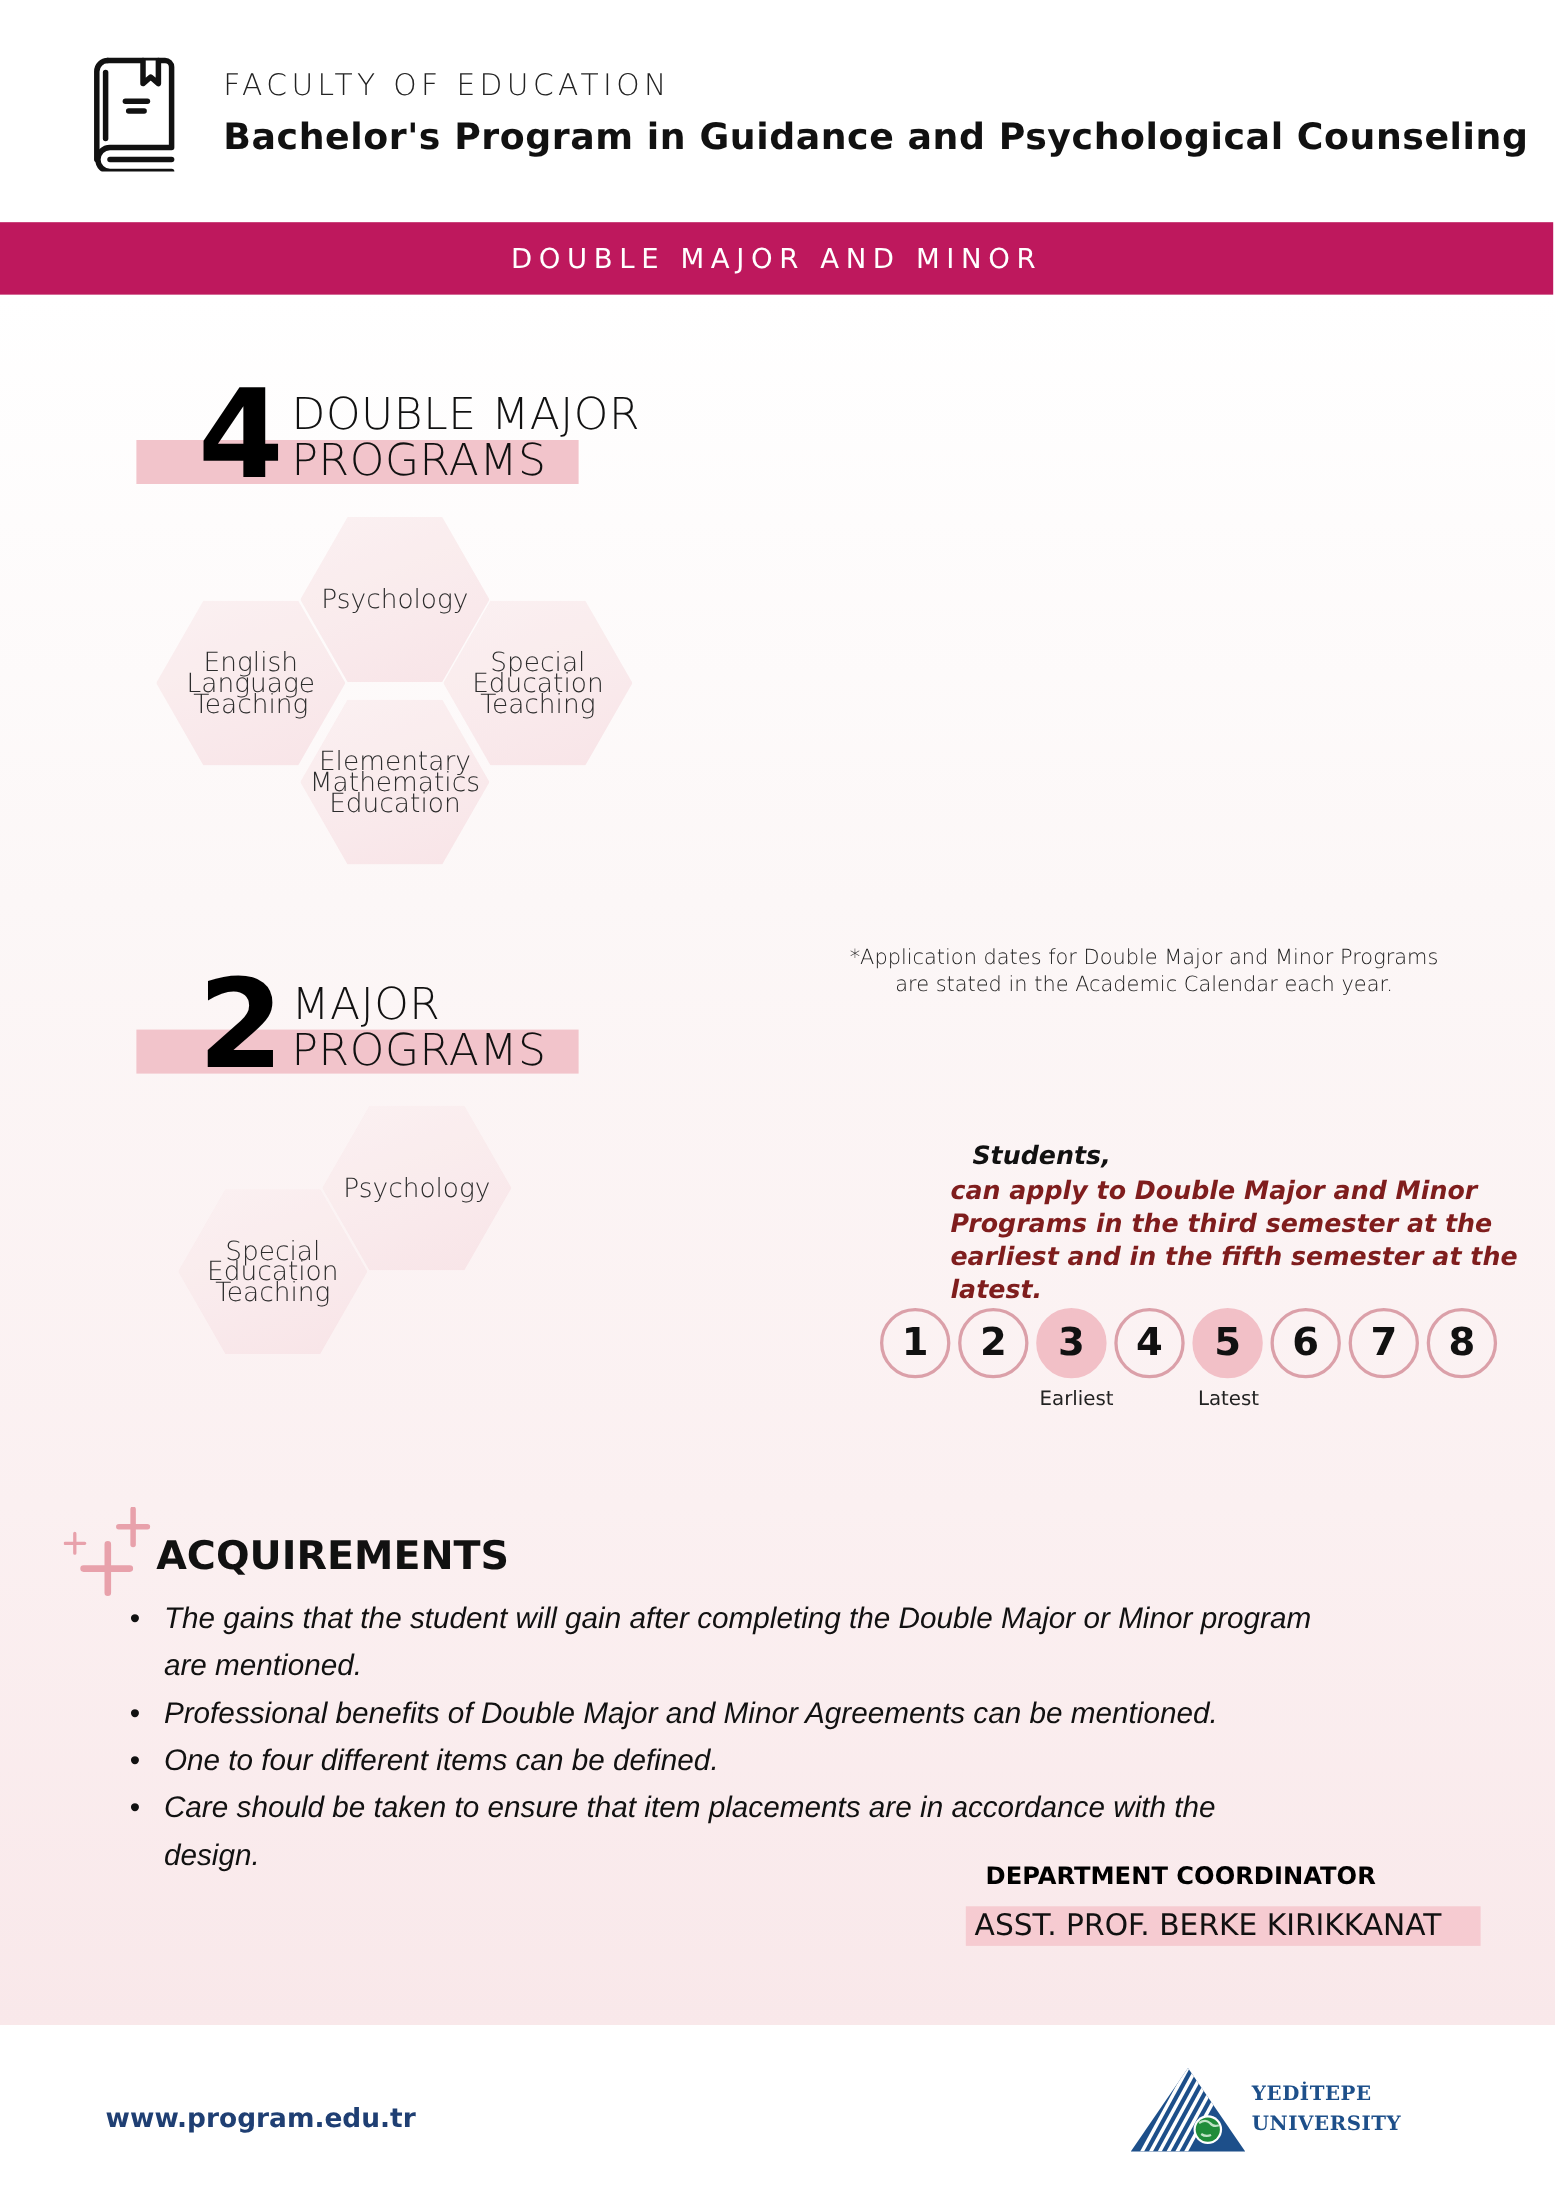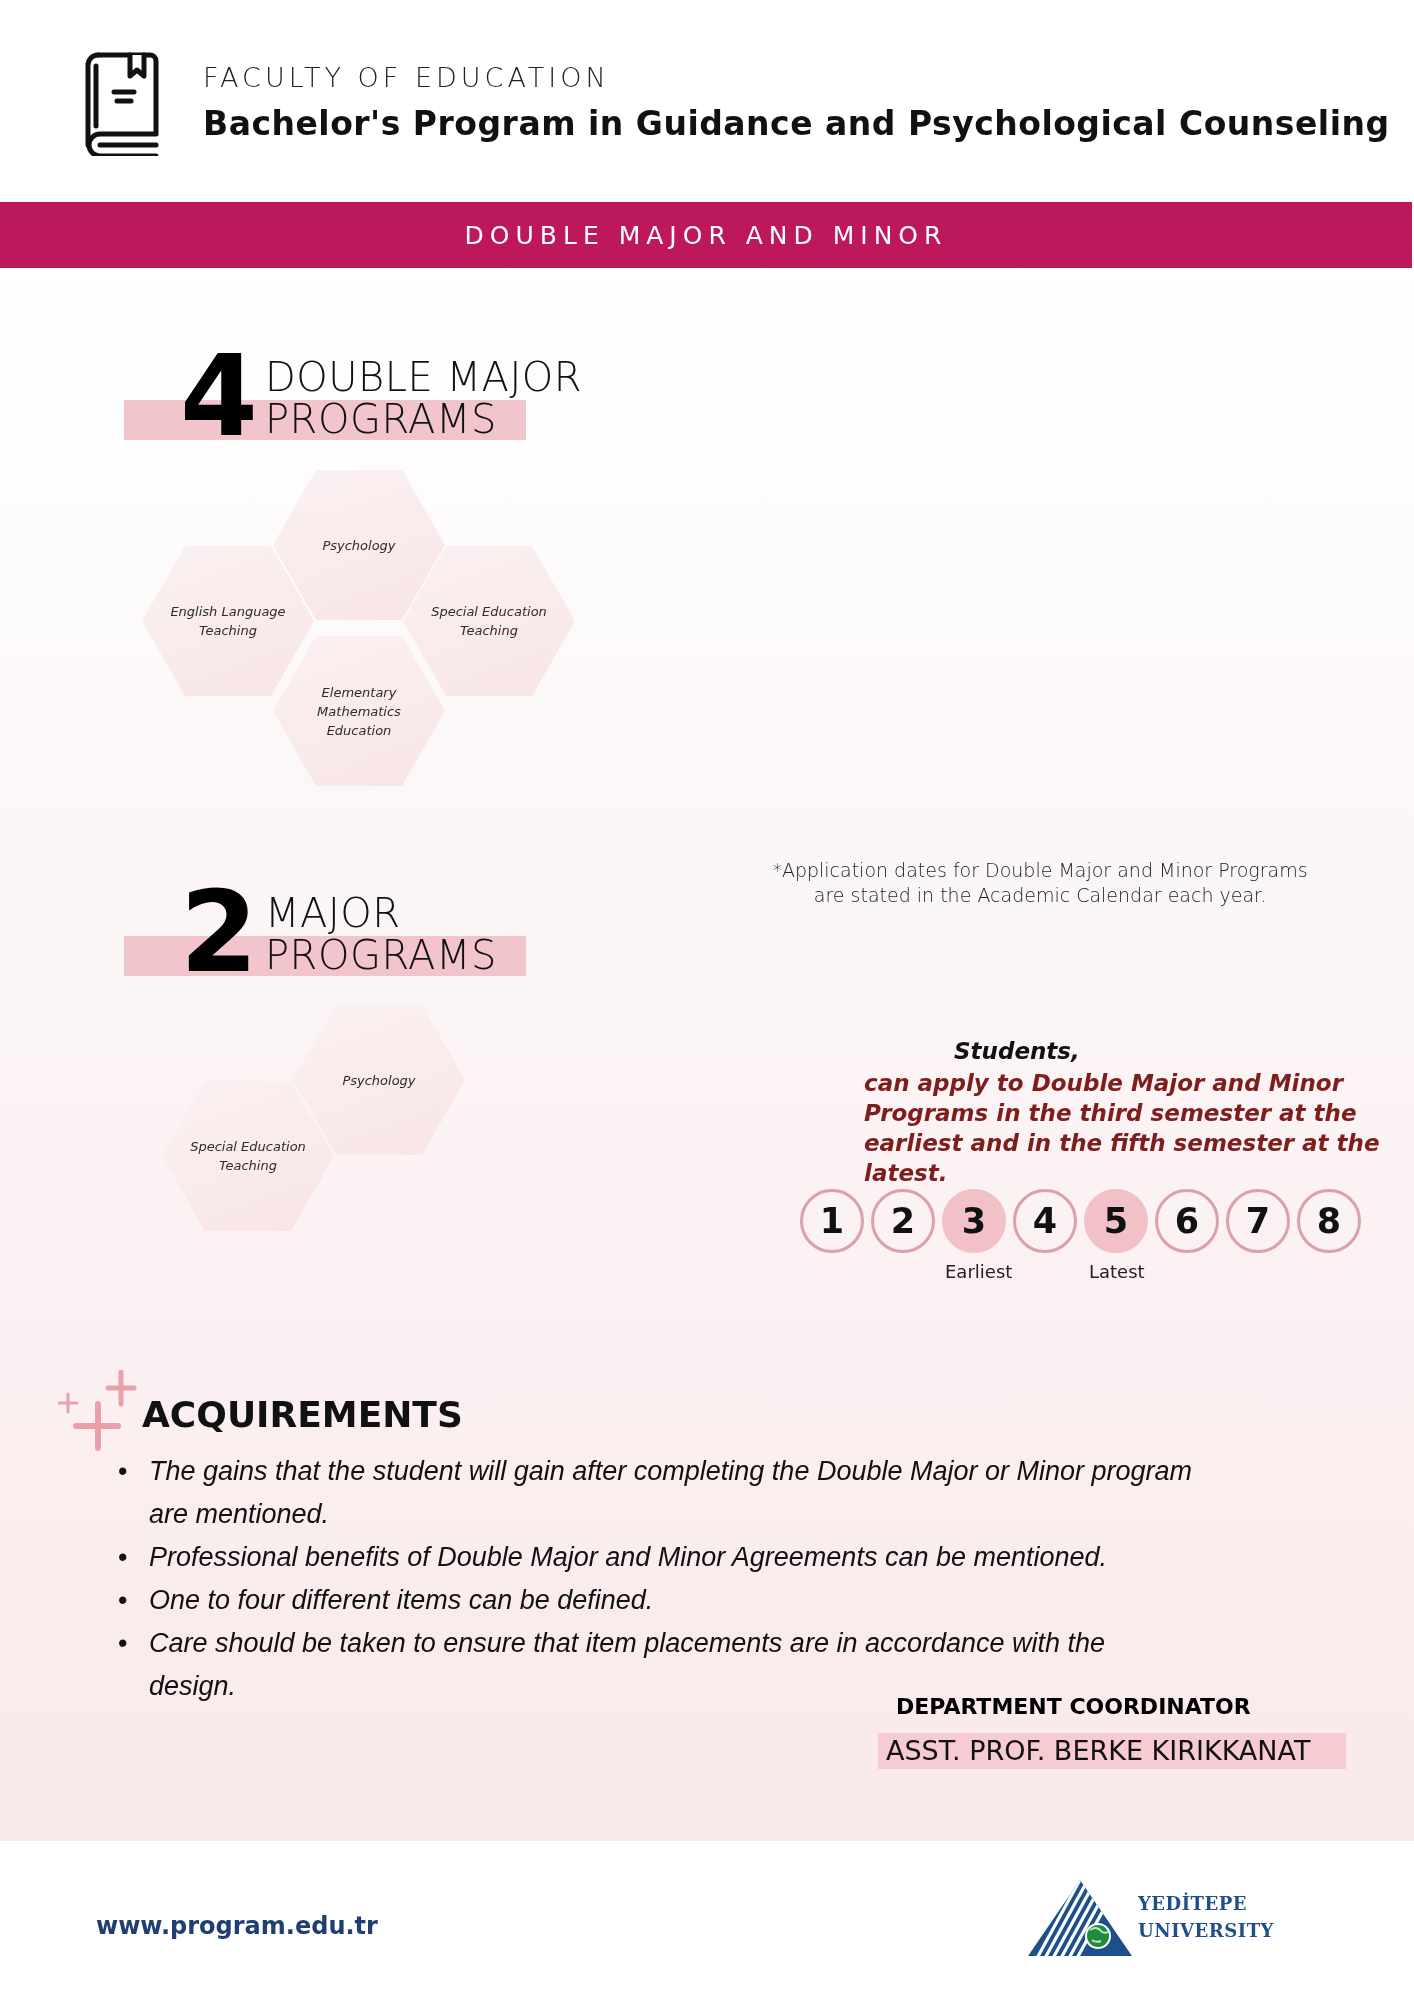--- a/index.html
+++ b/index.html
@@ -13,25 +13,25 @@
 
   .banner { position: absolute; left: 0; top: 202px; width: 1412px; height: 66px; background: #be185d; display: flex; align-items: center; justify-content: center; }
   .banner-text { color: #fff; font-size: 25px; letter-spacing: 6px; font-family: "DejaVu Sans", sans-serif; }
 
   .content { position: absolute; left: 0; top: 268px; width: 1414px; height: 1573px; background: linear-gradient(to bottom, #ffffff 0%, #fcf7f7 35%, #fbf0f1 70%, #f9e8ea 100%); }
   .count-bar { position: absolute; left: 0; height: 40px; width: 402px; background: #f2c4cb; }
   .count-num { position: absolute; font-size: 112px; font-weight: 900; line-height: 1; color: #000; font-family: "DejaVu Sans", sans-serif; }
   .count-label { position: absolute; font-size: 40px; line-height: 42px; font-weight: 300; color: #111; font-family: "DejaVu Sans", sans-serif; letter-spacing: 0.5px; }
 
   .hex { position: absolute; width: 172px; height: 150px; clip-path: polygon(25% 0, 75% 0, 100% 50%, 75% 100%, 25% 100%, 0 50%); background: linear-gradient(160deg, #fbf1f2 0%, #f8e3e6 100%); opacity: 0.95; display: flex; align-items: center; justify-content: center; text-align: center; }
-  .hex-label { font-size: 13px; line-height: 19px; color: #222; font-family: "DejaVu Sans", sans-serif; font-weight: 300; white-space: pre-line; font-style: italic; }
+  .hex-label { font-size: 24px; line-height: 19px; color: #222; font-family: "DejaVu Sans", sans-serif; font-weight: 300; white-space: pre-line; }
 
   .note { position: absolute; left: 760px; top: 858px; width: 560px; text-align: center; font-size: 19px; line-height: 25px; color: #222; font-weight: 300; font-family: "DejaVu Sans", sans-serif; }
 
-  .students-head { position: absolute; left: 954px; top: 1038px; font-size: 23px; font-weight: 700; font-style: italic; color: #111; font-family: "DejaVu Sans", sans-serif; }
+  .students-head { position: absolute; left: 884px; top: 1038px; font-size: 23px; font-weight: 700; font-style: italic; color: #111; font-family: "DejaVu Sans", sans-serif; }
   .students-text { position: absolute; left: 864px; top: 1068px; width: 520px; font-size: 23px; line-height: 30px; font-style: italic; color: #7f1d1d; font-weight: 700; font-family: "DejaVu Sans", sans-serif; }
 
   .semesters { position: absolute; left: 800px; top: 1189px; display: flex; gap: 7px; }
   .sem { width: 64px; height: 64px; border-radius: 50%; border: 3px solid #dba0a9; display: flex; align-items: center; justify-content: center; font-size: 35px; font-weight: 700; color: #111; background: transparent; font-family: "DejaVu Sans", sans-serif; }
   .sem.hl { background: #f2c0c7; border-color: #f2c0c7; }
   .sem-caption { position: absolute; top: 1261px; font-size: 18px; color: #222; font-family: "DejaVu Sans", sans-serif; }
 
   .sparkle { position: absolute; left: 58px; top: 1370px; width: 86px; height: 82px; }
   .acq-title { position: absolute; left: 142px; top: 1394px; font-size: 36px; font-weight: 700; color: #111; font-family: "DejaVu Sans", sans-serif; }
   .acq-list { position: absolute; left: 118px; top: 1450px; width: 1080px; list-style: none; }

